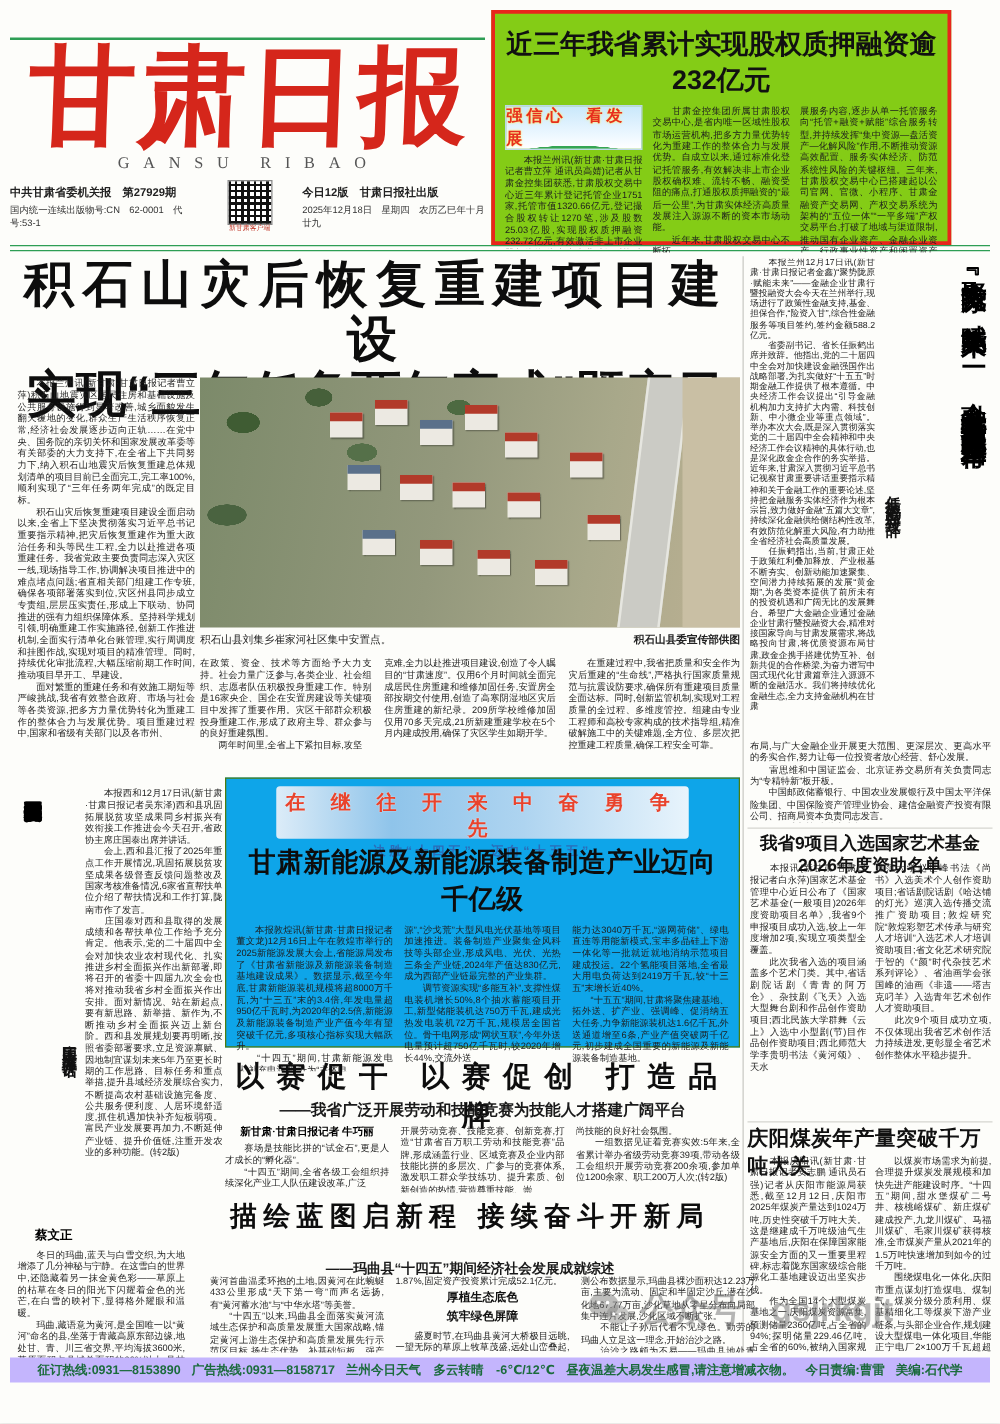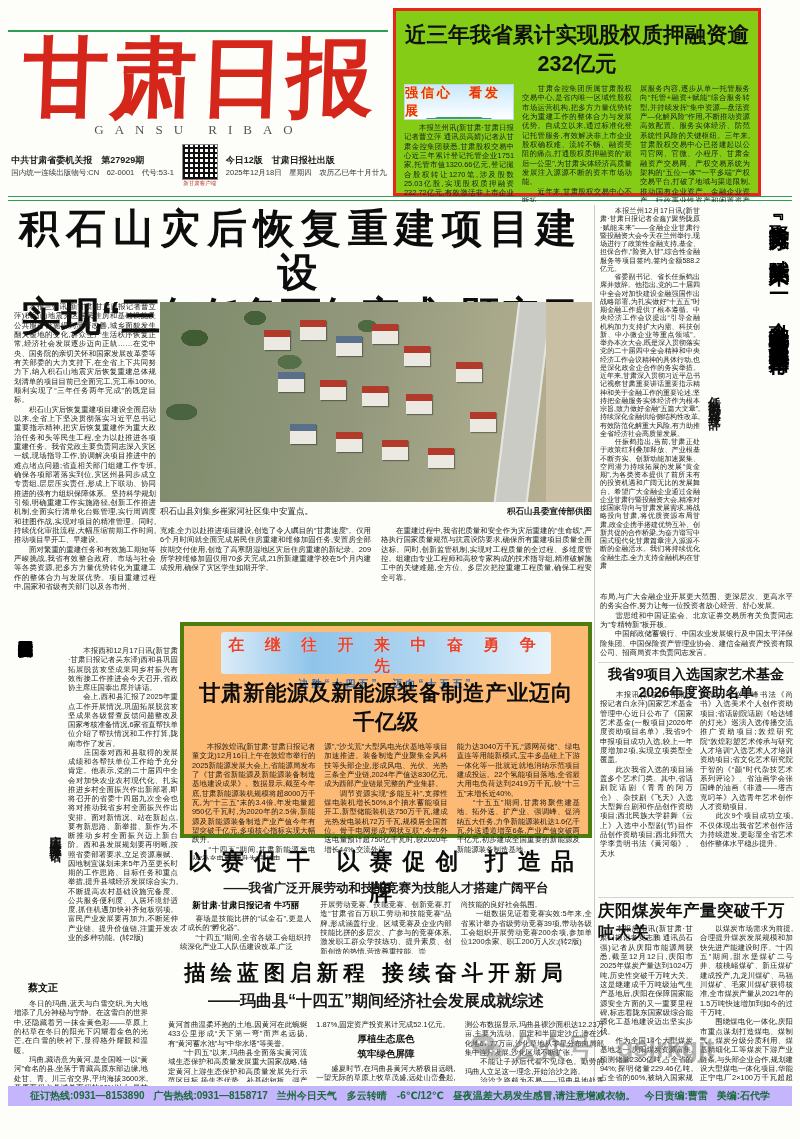--- a/index.html
+++ b/index.html
@@ -10,21 +10,21 @@
   .small{font-size:7.4px;line-height:1.26;text-align:justify;white-space:pre-line;
          color:#1d1d1d;overflow:hidden;}
 
   
   .green-rule{left:8px;top:30px;width:380px;border-top:2px solid #2e9e55;}
   .masthead{left:8px;top:34px;width:382px;height:160px;text-align:center;}
   .mast-title{font-family:"DejaVu Serif",serif;font-weight:bold;color:#d5261b;
               font-size:86px;line-height:1.0;letter-spacing:2px;transform:skewX(-2deg);}
   .mast-pinyin{margin-top:2px;font-size:13px;letter-spacing:11px;color:#555;
                font-family:"Liberation Serif",serif;}
-  .mast-meta{margin-top:6px;display:flex;justify-content:center;align-items:center;gap:8px;}
+  .mast-meta{margin-top:6px;display:flex;justify-content:center;align-items:center;gap:24px;}
   .mast-meta .col{text-align:left;}
   .mast-meta .l1{font-size:9px;font-weight:bold;color:#222;line-height:1.6;}
   .mast-meta .l2{font-size:7.5px;color:#333;line-height:1.5;}
   .qrwrap{text-align:center;}
   .qr{width:34px;height:34px;border:1px solid #888;
       background-image:repeating-linear-gradient(0deg,#111 0 2px,transparent 2px 5px),
                        repeating-linear-gradient(90deg,#111 0 2px,#fff 2px 5px);}
   .qr-label{font-size:5.5px;color:#c0392b;line-height:1.3;}
   .double-rule{left:8px;top:196px;width:784px;height:3px;
                border-top:1.5px solid #2e9e55;border-bottom:1.5px solid #2e9e55;}
@@ -94,25 +94,25 @@
 
   
   .xihe{left:12px;top:630px;width:166px;height:408px;display:flex;}
   .xihe-title{width:30px;height:100%;}
   .xihe-title div{writing-mode:vertical-rl;text-orientation:upright;height:100%;
                   font-family:"DejaVu Serif",serif;font-weight:bold;font-size:14.5px;
                   line-height:1.9;letter-spacing:0;color:#000;}
   .xihe-sub{width:26px;height:100%;display:flex;align-items:center;justify-content:center;}
   .xihe-sub div{writing-mode:vertical-rl;text-orientation:upright;font-size:12px;
                 font-weight:bold;letter-spacing:2px;color:#111;}
-  .xihe-body{flex:1;height:100%;font-size:7.4px;line-height:1.25;margin-top:16px;}
-
-  
-  .energy{left:180px;top:622px;width:412px;height:216px;border:4px solid #4d7c0f;
-          box-sizing:border-box;padding:6px 8px;background:#fdba74;}
+  .xihe-body{flex:1;height:100%;font-size:7.4px;line-height:1.25;}
+
+  
+  .energy{left:180px;top:622px;width:412px;height:216px;border:1px solid #4d7c0f;
+          box-sizing:border-box;padding:6px 8px;background:#0ea5e9;}
   .banner2{width:330px;height:42px;margin:0 auto 4px auto;text-align:center;
            background:linear-gradient(90deg,#dcecf8,#8fc4ea 28%,#aed4f0 60%,#e8f4fc);
            border-radius:3px;padding-top:3px;box-sizing:border-box;}
   .banner2 .b1{font-size:16px;font-weight:900;color:#e8432d;letter-spacing:8px;
                text-shadow:0 0 1px #fff;}
   .banner2 .b2{font-size:10px;font-weight:bold;color:#2b6cb8;letter-spacing:3px;}
   .energy-hl{font-size:21.5px;font-weight:900;color:#0d0d0d;text-align:center;
              letter-spacing:0.5px;margin:2px 0 6px 0;}
   .energy-cols{display:flex;gap:9px;height:118px;}
   .energy-cols .c{flex:1;}
@@ -124,21 +124,21 @@
                font-weight:bold;color:#1a1a1a;}
   .contest-cols{left:180px;top:900px;width:412px;height:54px;display:flex;gap:9px;}
   .contest-cols .c{flex:1;}
   .byline{font-size:8.5px;font-weight:bold;font-family:"Liberation Serif",serif;
           text-align:center;margin-bottom:2px;}
 
   
   .maqu-hl{left:150px;top:958px;width:452px;text-align:center;}
   .maqu-hl .h{font-size:21.5px;font-weight:900;letter-spacing:5px;color:#0d0d0d;
               font-family:"DejaVu Serif",serif;}
-  .maqu-hl .s{font-size:16px;font-weight:bold;color:#1a1a1a;margin-top:4px;}
+  .maqu-hl .s{font-size:11px;font-weight:bold;color:#1a1a1a;margin-top:20px;}
   .maqu-col1{left:14px;top:979px;width:134px;height:120px;}
   .maqu-col1 .by{font-size:10px;font-weight:bold;margin:2px 0 4px 14px;}
   .maqu-cols{left:168px;top:1020px;width:436px;height:62px;display:flex;gap:9px;}
   .maqu-cols .c{flex:1;}
   .subhead{font-size:9.5px;font-weight:900;text-align:center;line-height:1.5;
            margin:3px 0;color:#111;}
 
   
   .footer{left:8px;top:1086px;width:784px;height:20px;background:#c4b5fd;
           display:flex;align-items:center;justify-content:space-between;
@@ -214,20 +214,22 @@
     <span class="h" style="left:296px;top:60px;"></span>
     <span class="h" style="left:310px;top:110px;"></span>
     <div class="road"></div>
     <div class="dirt"></div>
   </div>
   <div class="abs caption">
     <span>积石山县刘集乡崔家河社区集中安置点。</span>
     <span class="r">积石山县委宣传部供图</span>
   </div>
   <div class="abs lead-cols">
+    <div class="c small">在政策、资金、技术等方面给予大力支持。社会力量广泛参与,各类企业、社会组织、志愿者队伍积极投身重建工作。特别是16家央企、国企在安置房建设等关键项目中发挥了重要作用。灾区干部群众积极投身重建工作,形成了政府主导、群众参与的良好重建氛围。
+　　两年时间里,全省上下紧扣目标,攻坚</div>
     <div class="c small">克难,全力以赴推进项目建设,创造了令人瞩目的“甘肃速度”。仅用6个月时间就全面完成居民住房重建和维修加固任务,安置房全部按期交付使用,创造了高寒阴湿地区灾后住房重建的新纪录。209所学校维修加固仅用70多天完成,21所新建重建学校在5个月内建成投用,确保了灾区学生如期开学。</div>
     <div class="c small">　　在重建过程中,我省把质量和安全作为灾后重建的“生命线”,严格执行国家质量规范与抗震设防要求,确保所有重建项目质量全面达标。同时,创新监管机制,实现对工程质量的全过程、多维度管控。组建由专业工程师和高校专家构成的技术指导组,精准破解施工中的关键难题,全方位、多层次把控重建工程质量,确保工程安全可靠。</div>
   </div>
 
   <div class="abs vline"></div>
 
   <div class="abs fin-top">
     <div class="fin-body small">　　本报兰州12月17日讯(新甘肃·甘肃日报记者金鑫)“聚势陇原·赋能未来”——金融企业甘肃行暨投融资大会今天在兰州举行,现场进行了政策性金融支持,基金、担保合作,“险资入甘”,综合性金融服务等项目签约,签约金额588.2亿元。
 　　省委副书记、省长任振鹤出席并致辞。他指出,党的二十届四中全会对加快建设金融强国作出战略部署,为扎实做好“十五五”时期金融工作提供了根本遵循。中央经济工作会议提出“引导金融机构加力支持扩大内需、科技创新、中小微企业等重点领域”。举办本次大会,既是深入贯彻落实党的二十届四中全会精神和中央经济工作会议精神的具体行动,也是深化政金企合作的务实举措。近年来,甘肃深入贯彻习近平总书记视察甘肃重要讲话重要指示精神和关于金融工作的重要论述,坚持把金融服务实体经济作为根本宗旨,致力做好金融“五篇大文章”,持续深化金融供给侧结构性改革,有效防范化解重大风险,有力助推全省经济社会高质量发展。
 　　任振鹤指出,当前,甘肃正处于政策红利叠加释放、产业根基不断夯实、创新动能加速聚集、空间潜力持续拓展的发展“黄金期”,为各类资本提供了前所未有的投资机遇和广阔无比的发展舞台。希望广大金融企业通过金融企业甘肃行暨投融资大会,精准对接国家导向与甘肃发展需求,将战略投向甘肃,将优质资源布局甘肃,政金企携手搭建优势互补、创新共促的合作桥梁,为奋力谱写中国式现代化甘肃篇章注入源源不断的金融活水。我们将持续优化金融生态,全力支持金融机构在甘肃</div>

